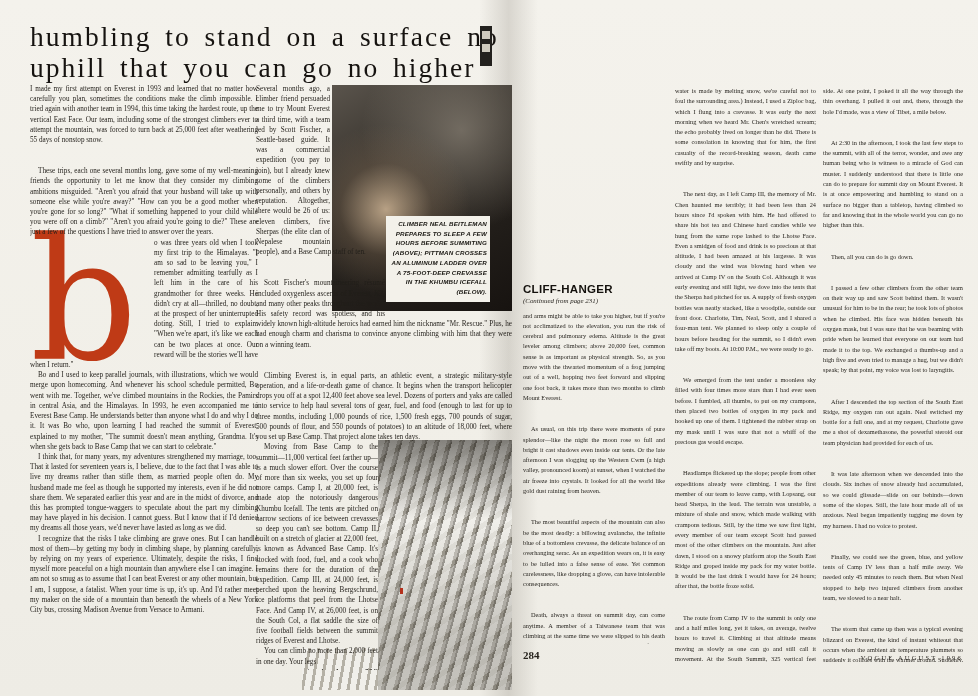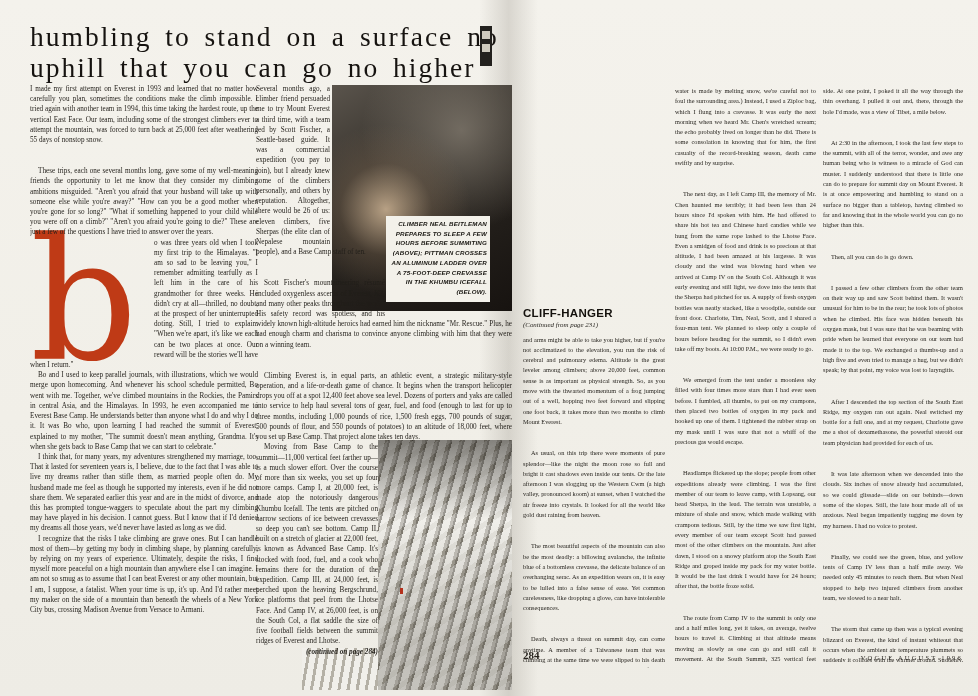--- a/index.html
+++ b/index.html
@@ -58,21 +58,21 @@
 
   
   #lp-col1{left:30px;top:84px;width:228px;height:582px;overflow:hidden;}
   #lp-col2{left:256px;top:84px;width:256px;height:586px;overflow:hidden;}
   .sp1{float:right;width:182px;height:157px;}
   .sp2{float:right;clear:right;width:127px;height:70px;}
   .sp3{float:right;clear:right;width:134px;height:246px;}
   #continued-note{font-style:italic;text-align:right;margin:1px 4px 0 0;font-weight:bold;}
 
   
-  #rp-col1{left:523px;top:308px;width:142px;height:360px;overflow:hidden;}
+  #rp-col1{left:523px;top:284px;width:142px;height:360px;overflow:hidden;}
   #rp-col2{left:675px;top:86px;width:141px;height:576px;overflow:hidden;}
   #rp-col3{left:823px;top:86px;width:140px;height:576px;overflow:hidden;}
   #rp-title{font-family:"Liberation Sans",sans-serif;font-weight:800;font-size:11.5px;
     letter-spacing:.3px;color:#14110d;margin:0;}
   #rp-subtitle{font-style:italic;font-size:6.9px;margin:2px 0 4px 0;}
   #rp-pagenum{left:523px;top:649px;font-weight:700;font-size:11px;color:#26221c;}
   #rp-footer{left:790px;top:654px;width:173px;text-align:right;
     font-size:6.5px;letter-spacing:2.2px;color:#2a2722;}
 </style>
 </head>
@@ -116,20 +116,21 @@
   <div class="sp1"></div>
   <div class="sp2"></div>
   <div class="plist">
       <p class="para">Several months ago, a climber friend persuaded me to try Mount Everest a third time, with a team led by Scott Fischer, a Seattle-based guide. It was a commercial expedition (you pay to join), but I already knew some of the climbers personally, and others by reputation. Altogether, there would be 26 of us: eleven climbers, five Sherpas (the elite clan of Nepalese mountain people), and a Base Camp staff of ten.</p>
       <p class="para">Scott Fischer's mountaineering résumé included oxygenless ascents of Everest, K2, and many other peaks throughout the world. His safety record was spotless, and his widely known high-altitude heroics had earned him the nickname "Mr. Rescue." Plus, he had enough charm and charisma to convince anyone climbing with him that they were on a winning team.</p>
       <p class="para">Climbing Everest is, in equal parts, an athletic event, a strategic military-style operation, and a life-or-death game of chance. It begins when the transport helicopter drops you off at a spot 12,400 feet above sea level. Dozens of porters and yaks are called into service to help haul several tons of gear, fuel, and food (enough to last for up to three months, including 1,000 pounds of rice, 1,500 fresh eggs, 700 pounds of sugar, 500 pounds of flour, and 550 pounds of potatoes) to an altitude of 18,000 feet, where you set up Base Camp. That project alone takes ten days.</p>
     </div>
   <div class="sp3"></div>
   <div class="ind-all">
       <p class="para">Moving from Base Camp to the summit—11,000 vertical feet farther up—is a much slower effort. Over the course of more than six weeks, you set up four more camps. Camp I, at 20,000 feet, is made atop the notoriously dangerous Khumbu Icefall. The tents are pitched on narrow sections of ice between crevasses so deep you can't see bottom. Camp II, built on a stretch of glacier at 22,000 feet, is known as Advanced Base Camp. It's stocked with food, fuel, and a cook who remains there for the duration of the expedition. Camp III, at 24,000 feet, is perched upon the heaving Bergschrund, ice platforms that peel from the Lhotse Face. And Camp IV, at 26,000 feet, is on the South Col, a flat saddle the size of five football fields between the summit ridges of Everest and Lhotse.</p>
+      <p class="para">You can climb no more than 2,000 feet in one day. Your legs</p>
     </div>
   <p id="continued-note" class="para">(continued on page 284)</p>
 </div>
 
 <div id="rp-col1" class="abs coltext rp">
   <p id="rp-title">CLIFF-HANGER</p>
   <p id="rp-subtitle" class="para">(Continued from page 231)</p>
   <div class="plist">
       <p class="para">and arms might be able to take you higher, but if you're not acclimatized to the elevation, you run the risk of cerebral and pulmonary edema. Altitude is the great leveler among climbers; above 20,000 feet, common sense is as important as physical strength. So, as you move with the thwarted momentum of a frog jumping out of a well, hopping two feet forward and slipping one foot back, it takes more than two months to climb Mount Everest.</p>
       <p class="para">As usual, on this trip there were moments of pure splendor—like the night the moon rose so full and bright it cast shadows even inside our tents. Or the late afternoon I was slogging up the Western Cwm (a high valley, pronounced koom) at sunset, when I watched the air freeze into crystals. It looked for all the world like gold dust raining from heaven.</p>

